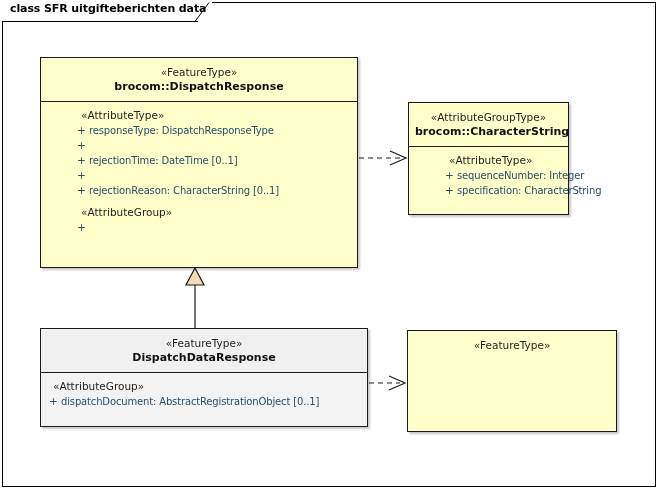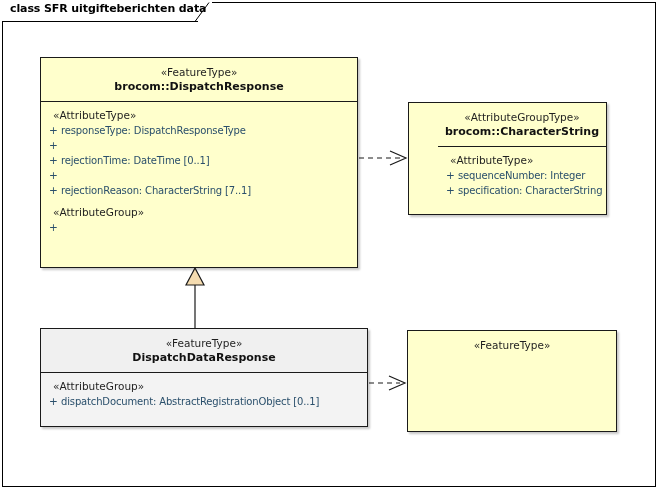--- a/index.html
+++ b/index.html
@@ -134,21 +134,21 @@
     box-sizing: border-box;
   }
   .attr-text {
     font-size: 10px;
     color: #2a4f6b;
     letter-spacing: -0.15px;
   }
 
   
   .fill-yellow  { background: #ffffcc; }
-  .fill-yellow .compartment-body { background: #ffffcc; }
+  .fill-yellow .compartment-body { background: #ffffcc; margin-left: 28px; }
   .fill-gray-header .compartment-header { background: #f0f0f0; }
   .fill-gray-header .compartment-body { background: #f3f3f3; }
   .fill-gray-header { background: #f3f3f3; }
 
   
   .connector-svg {
     position: absolute;
     left: 0;
     top: 0;
     width: 659px;
@@ -207,30 +207,30 @@
       </div>
       <div class="attr-row">
         <span class="attr-vis">+</span>
         <span class="attr-text">rejectionTime: DateTime [0..1]</span>
       </div>
       <div class="attr-row">
         <span class="attr-vis">+</span>
       </div>
       <div class="attr-row">
         <span class="attr-vis">+</span>
-        <span class="attr-text">rejectionReason: CharacterString [7..1]</span>
+        <span class="attr-text">rejectionReason: CharacterString [0..1]</span>
       </div>
       <div class="group-label" style="margin-top:6px;">«AttributeGroup»</div>
       <div class="attr-row">
         <span class="attr-vis">+</span>
       </div>
     </div>
   </div>
 
-  <div class="uml-class fill-yellow" style="left:408px; top:102px; width:199px; height:113px;padding-left:29px;">
+  <div class="uml-class fill-yellow" style="left:408px; top:102px; width:161px; height:113px;">
     <div class="compartment-header">
       <div class="stereotype">«AttributeGroupType»</div>
       <div class="class-name">brocom::CharacterString</div>
     </div>
     <div class="compartment-body">
       <div class="group-label">«AttributeType»</div>
       <div class="attr-row">
         <span class="attr-vis">+</span>
         <span class="attr-text">sequenceNumber: Integer</span>
       </div>

